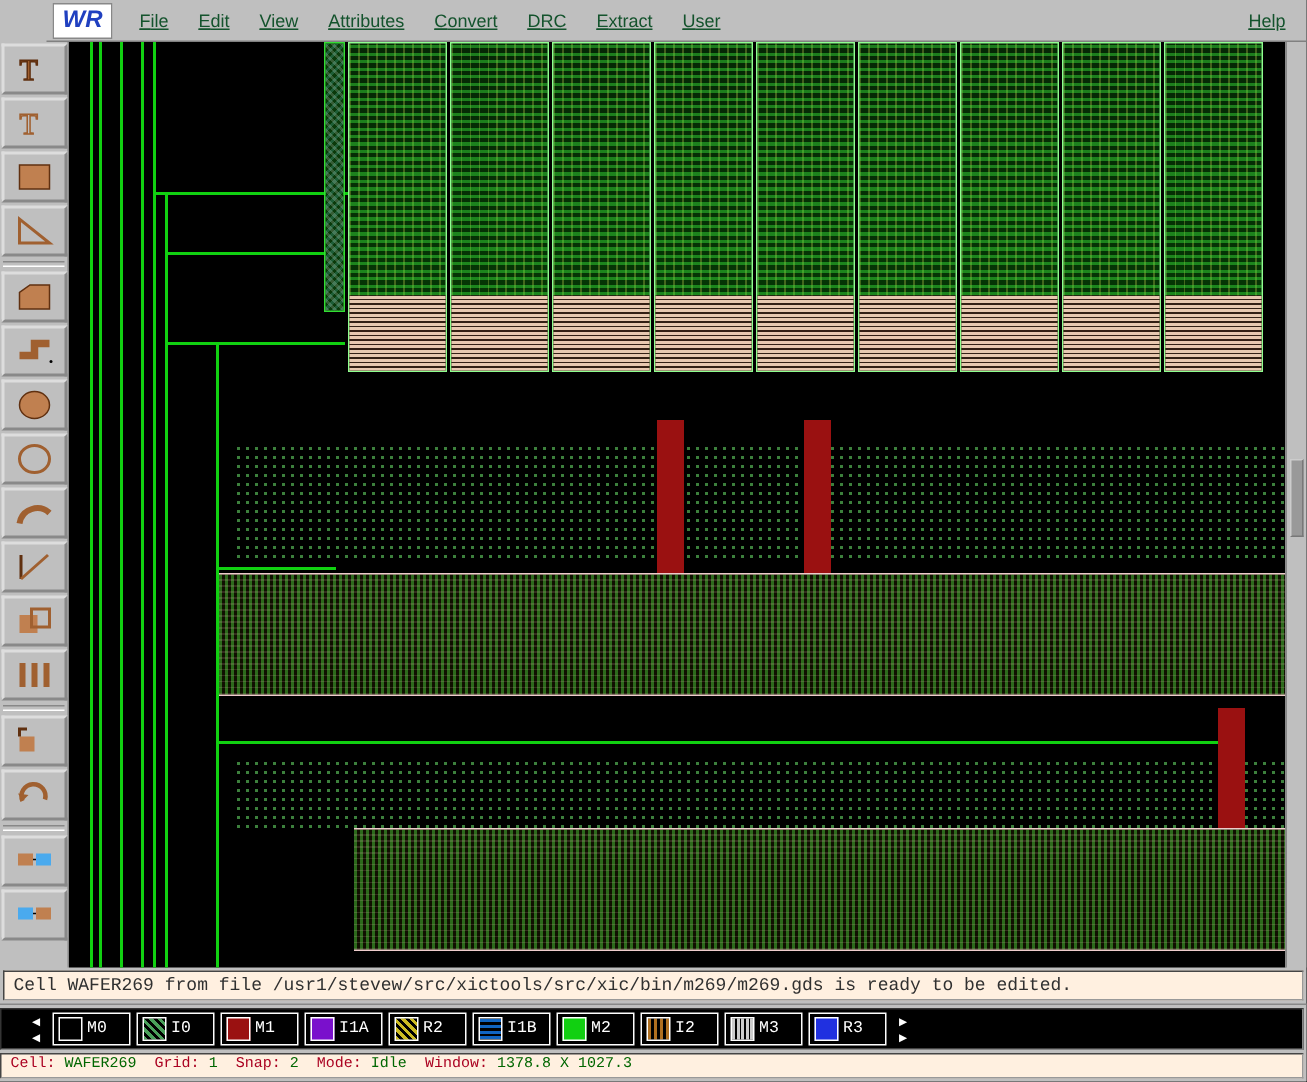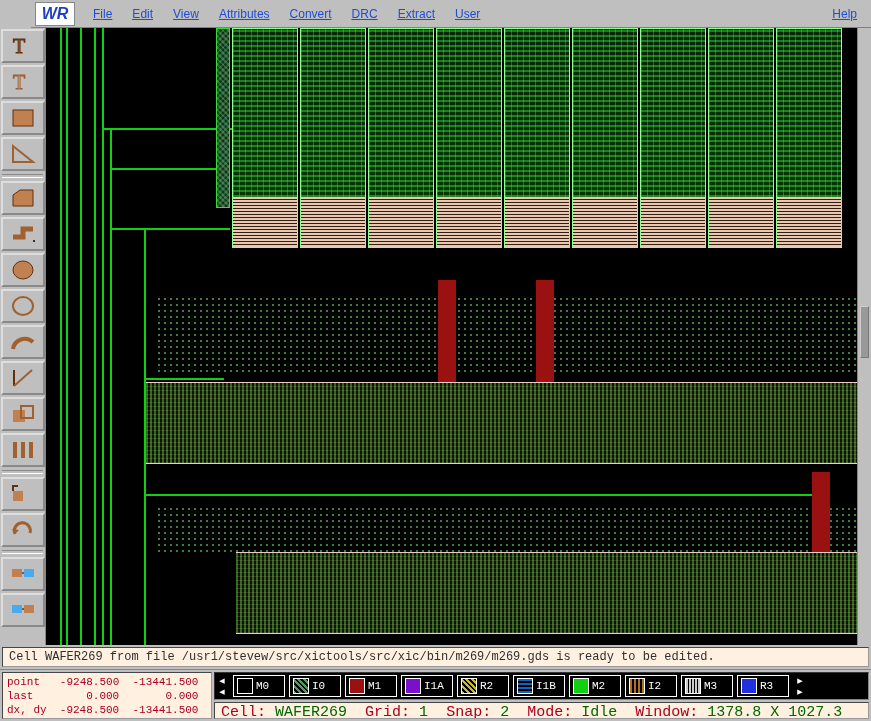--- a/index.html
+++ b/index.html
@@ -32,21 +32,21 @@
       font-weight: bold;
       font-style: italic;
       font-size: 16px;
       margin-right: 8px;
       background:#fff;
       border:1px solid #888;
     }
     .menu-item {
       padding: 4px 10px;
       cursor: pointer;
-      color: #1d4ed8;
+      color: #14532d;
     }
     .menu-item .u { text-decoration: underline; }
     .menu-spacer { flex: 1; }
     .content {
       display: flex;
       flex: 1;
       min-height: 0;
     }
     .toolpanel {
       width: 46px;
@@ -176,21 +176,21 @@
     .rightcol{
       flex:1;
       display:flex;
       flex-direction:column;
       min-width:0;
     }
     .layerbar {
       flex:1;
       display: flex;
       align-items: center;
-      padding: 2px 0;
+      padding: 2px 16px;
       gap: 4px;
       background:#000;
       margin:2px 2px 0 0;
       border:1px inset #888;
     }
     .layer {
       width: 52px;
       height: 22px;
       border: 1px solid #fff;
       display:flex;
@@ -212,21 +212,21 @@
       display:flex; flex-direction:column;
       color:#fff;
     }
     .layer-arrows div{
       flex:1; display:flex;align-items:center;justify-content:center;
       cursor:pointer; font-size:7px;
     }
     .infoline{
       height:18px;
       font-family:"Courier New",monospace;
-      font-size:15px;
+      font-size:10px;
       padding:1px 6px;
       background:#fff0e0;
       border:1px inset #999;
       margin:2px 2px 2px 0;
       white-space:nowrap;
       overflow:hidden;
     }
     .infoline .k{ color:#aa0020; }
     .infoline .v{ color:#006600; }
   </style>
@@ -389,23 +389,20 @@
       <div class="mrow" style="top:354px;"></div>
       <div class="mrow" style="top:524px; left:190px;"></div>
     </div>
     <div class="vscroll"></div>
   </div>
 </div>
 
 <div class="statusline">Cell WAFER269 from file /usr1/stevew/src/xictools/src/xic/bin/m269/m269.gds is ready to be edited.</div>
 
 <div class="bottom">
-  <div class="coords"><span class="lbl">point</span>   <span>-9248.500</span>  <span>-13441.500</span>
-<span class="lbl">last</span>        <span>0.000</span>       <span>0.000</span>
-<span class="lbl">dx, dy</span>  <span>-9248.500</span>  <span>-13441.500</span></div>
 
   <div class="rightcol">
     <div class="layerbar">
       <div class="layer-arrows">
           <div>◀</div>
           <div>◀</div>
         </div>
       <div class="layer">
           <div class="sw" style="background:#000"></div>
           <span>M0</span>

